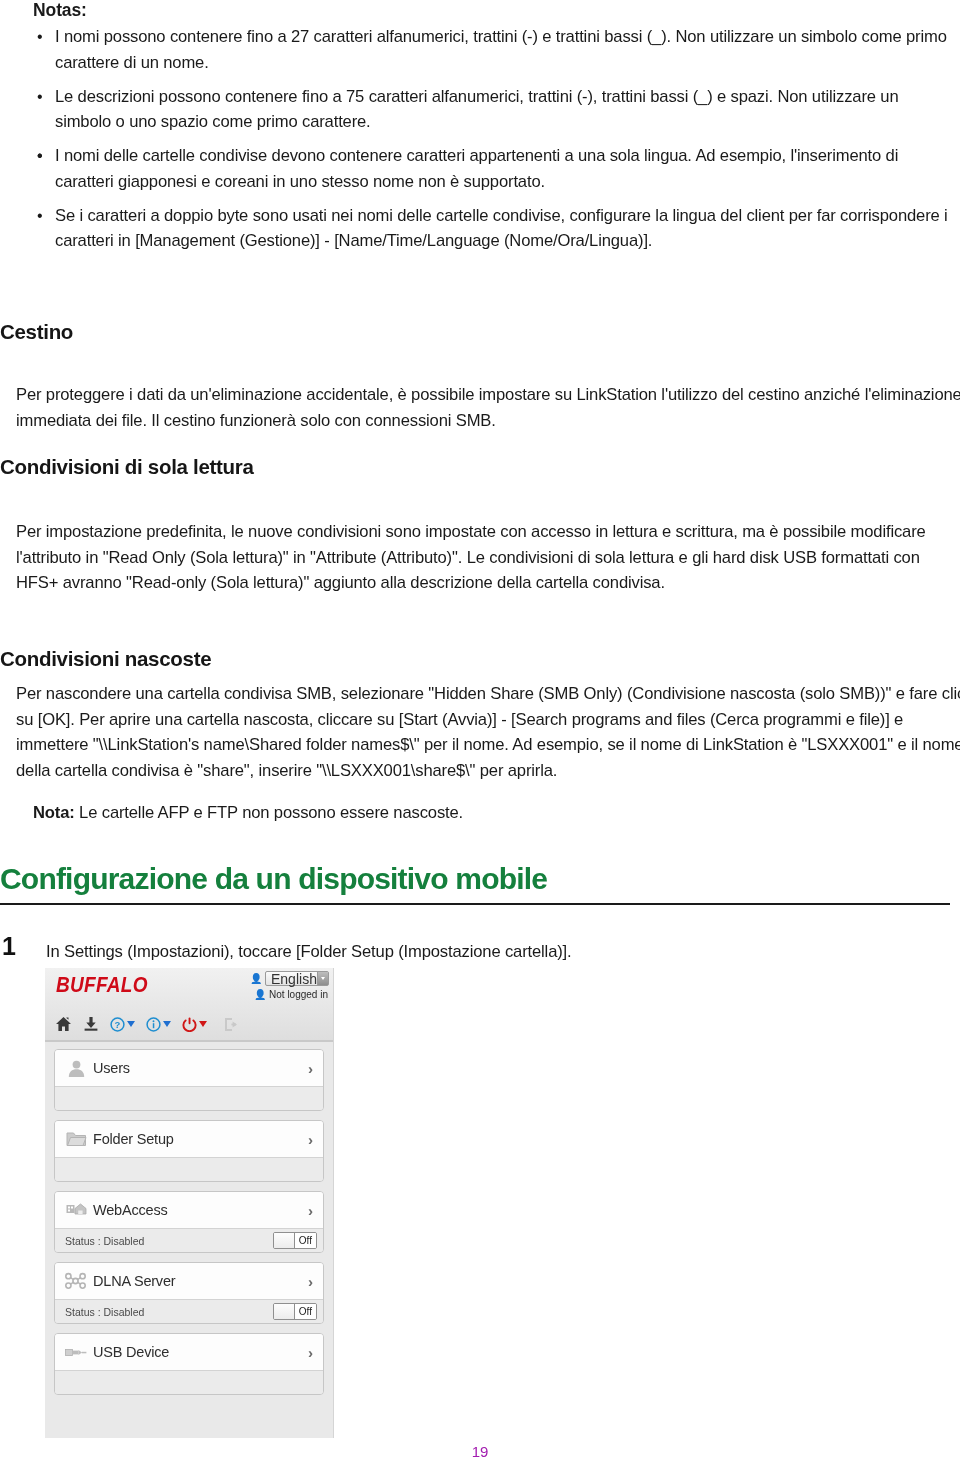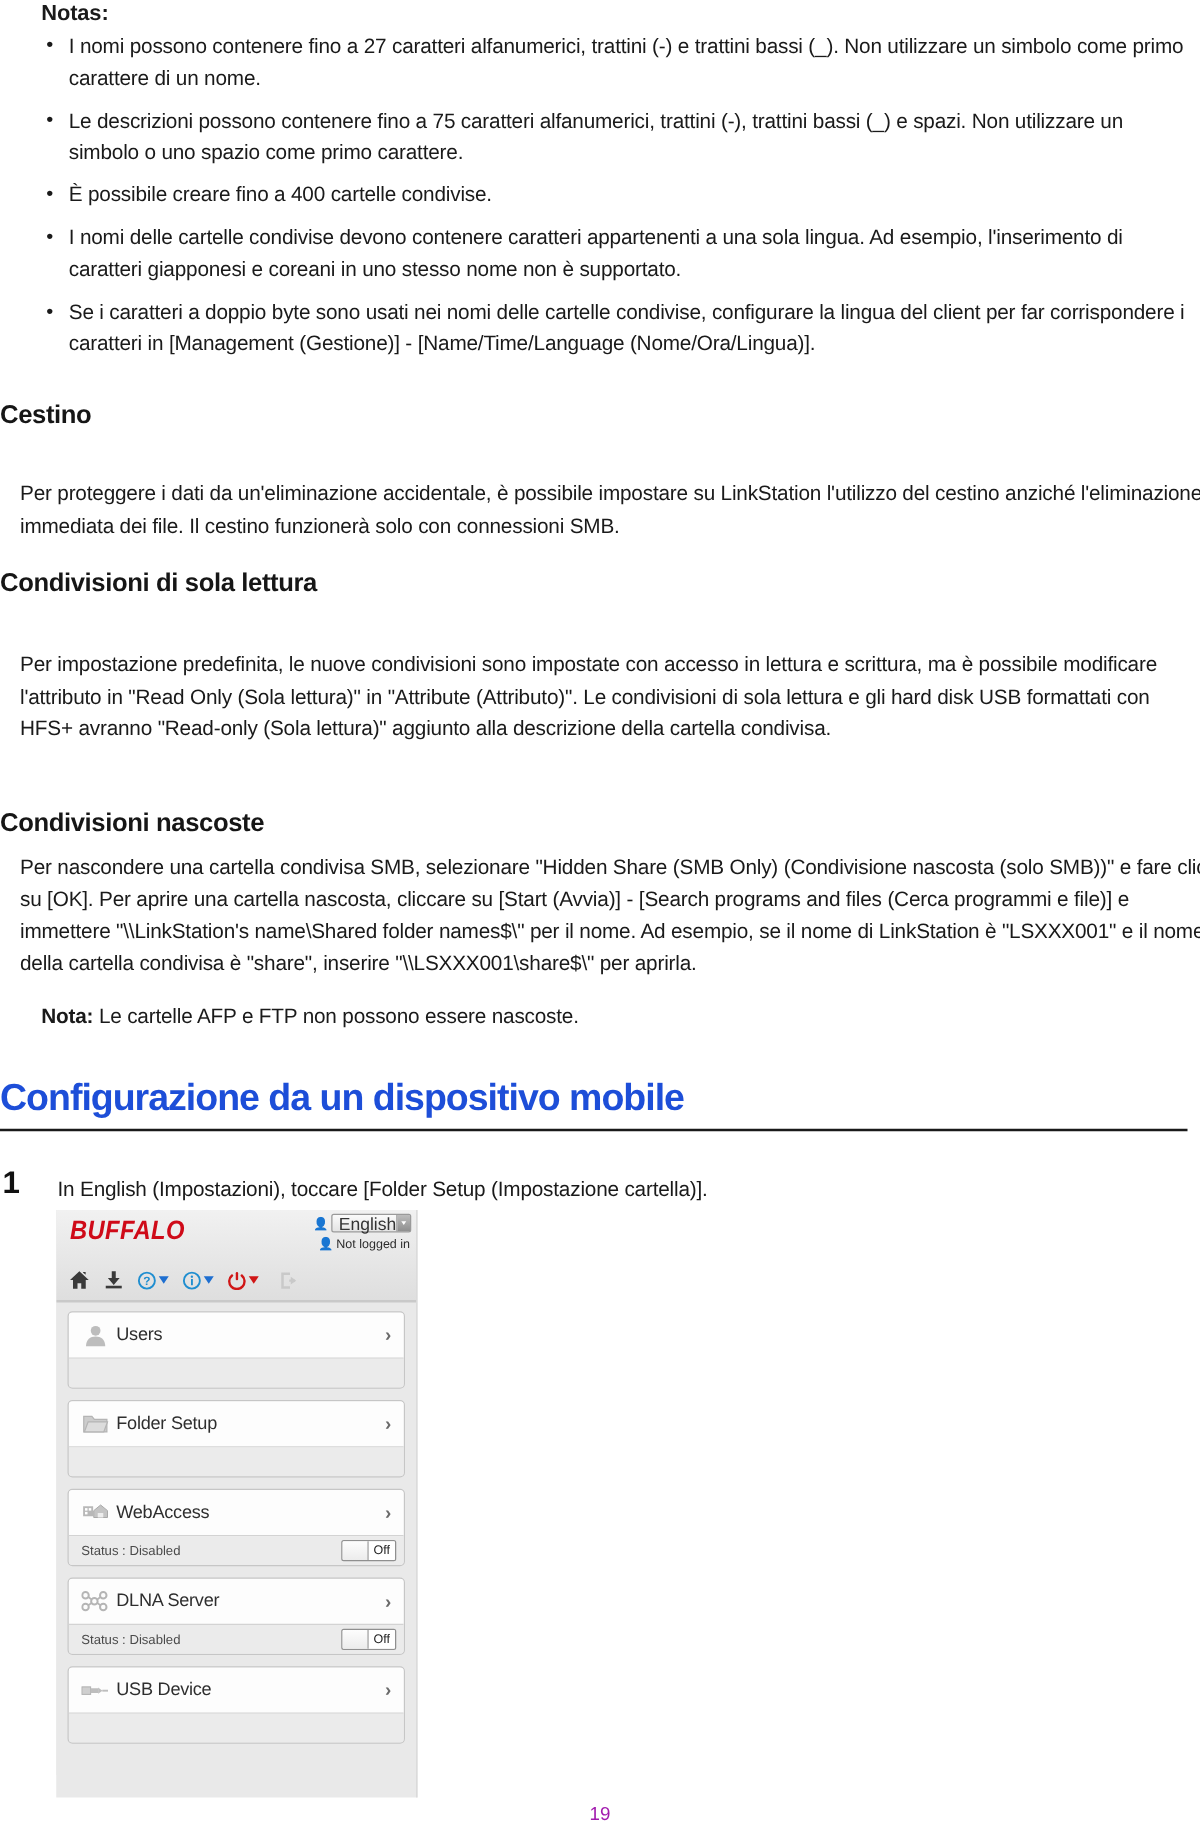--- a/index.html
+++ b/index.html
@@ -84,21 +84,21 @@
 
   h1.chapter {
     position: absolute;
     left: 0px;
     top: 862px;
     margin: 0;
     width: 950px;
     font-size: 30px;
     font-weight: bold;
     letter-spacing: -0.8px;
-    color: #1d4ed8;
+    color: #15803d;
     padding-bottom: 7px;
     border-bottom: 2.2px solid #1a1a1a;
   }
 
   .step-num {
     position: absolute;
     left: 2px;
     top: 932px;
     font-size: 25px;
     font-weight: bold;
@@ -311,21 +311,20 @@
     <div class="bullet">
       <span class="dot">•</span>
       <span>I nomi possono contenere fino a 27 caratteri alfanumerici, trattini (-) e trattini bassi (_). Non utilizzare un simbolo come primo carattere di un nome.</span>
     </div>
     <div class="bullet">
       <span class="dot">•</span>
       <span>Le descrizioni possono contenere fino a 75 caratteri alfanumerici, trattini (-), trattini bassi (_) e spazi. Non utilizzare un simbolo o uno spazio come primo carattere.</span>
     </div>
     <div class="bullet">
       <span class="dot">•</span>
-      <span>È possibile creare fino a 400 cartelle condivise.</span>
     </div>
     <div class="bullet">
       <span class="dot">•</span>
       <span>I nomi delle cartelle condivise devono contenere caratteri appartenenti a una sola lingua. Ad esempio, l'inserimento di caratteri giapponesi e coreani in uno stesso nome non è supportato.</span>
     </div>
     <div class="bullet">
       <span class="dot">•</span>
       <span>Se i caratteri a doppio byte sono usati nei nomi delle cartelle condivise, configurare la lingua del client per far corrispondere i caratteri in [Management (Gestione)] - [Name/Time/Language (Nome/Ora/Lingua)].</span>
     </div>
   </div>
@@ -337,21 +336,21 @@
   <p class="body" style="top:503px;">Per impostazione predefinita, le nuove condivisioni sono impostate con accesso in lettura e scrittura, ma è possibile modificare l'attributo in "Read Only (Sola lettura)" in "Attribute (Attributo)". Le condivisioni di sola lettura e gli hard disk USB formattati con HFS+ avranno "Read-only (Sola lettura)" aggiunto alla descrizione della cartella condivisa.</p>
 
   <h2 class="sec" style="top:618px;margin-top:29px;">Condivisioni nascoste</h2>
   <p class="body" style="top:665px;">Per nascondere una cartella condivisa SMB, selezionare "Hidden Share (SMB Only) (Condivisione nascosta (solo SMB))" e fare clic su [OK]. Per aprire una cartella nascosta, cliccare su [Start (Avvia)] - [Search programs and files (Cerca programmi e file)] e immettere "\\LinkStation's name\Shared folder names$\" per il nome. Ad esempio, se il nome di LinkStation è "LSXXX001" e il nome della cartella condivisa è "share", inserire "\\LSXXX001\share$\" per aprirla.</p>
 
   <p class="note-ind" style="top:800px;"><b>Nota:</b><span> Le cartelle AFP e FTP non possono essere nascoste.</span></p>
 
   <h1 class="chapter">Configurazione da un dispositivo mobile</h1>
 
   <div class="step-num">1</div>
-  <div class="step-text">In English (Impostazioni), toccare [Folder Setup (Impostazione cartella)].</div>
+  <div class="step-text">In Settings (Impostazioni), toccare [Folder Setup (Impostazione cartella)].</div>
 
   <div class="shot">
 
     <div class="shot-header">
       <div class="logo">BUFFALO</div>
 
       <div class="lang-row">
         <span class="person-glyph">👤</span>
         <div class="lang-select">
           <span>English</span>

